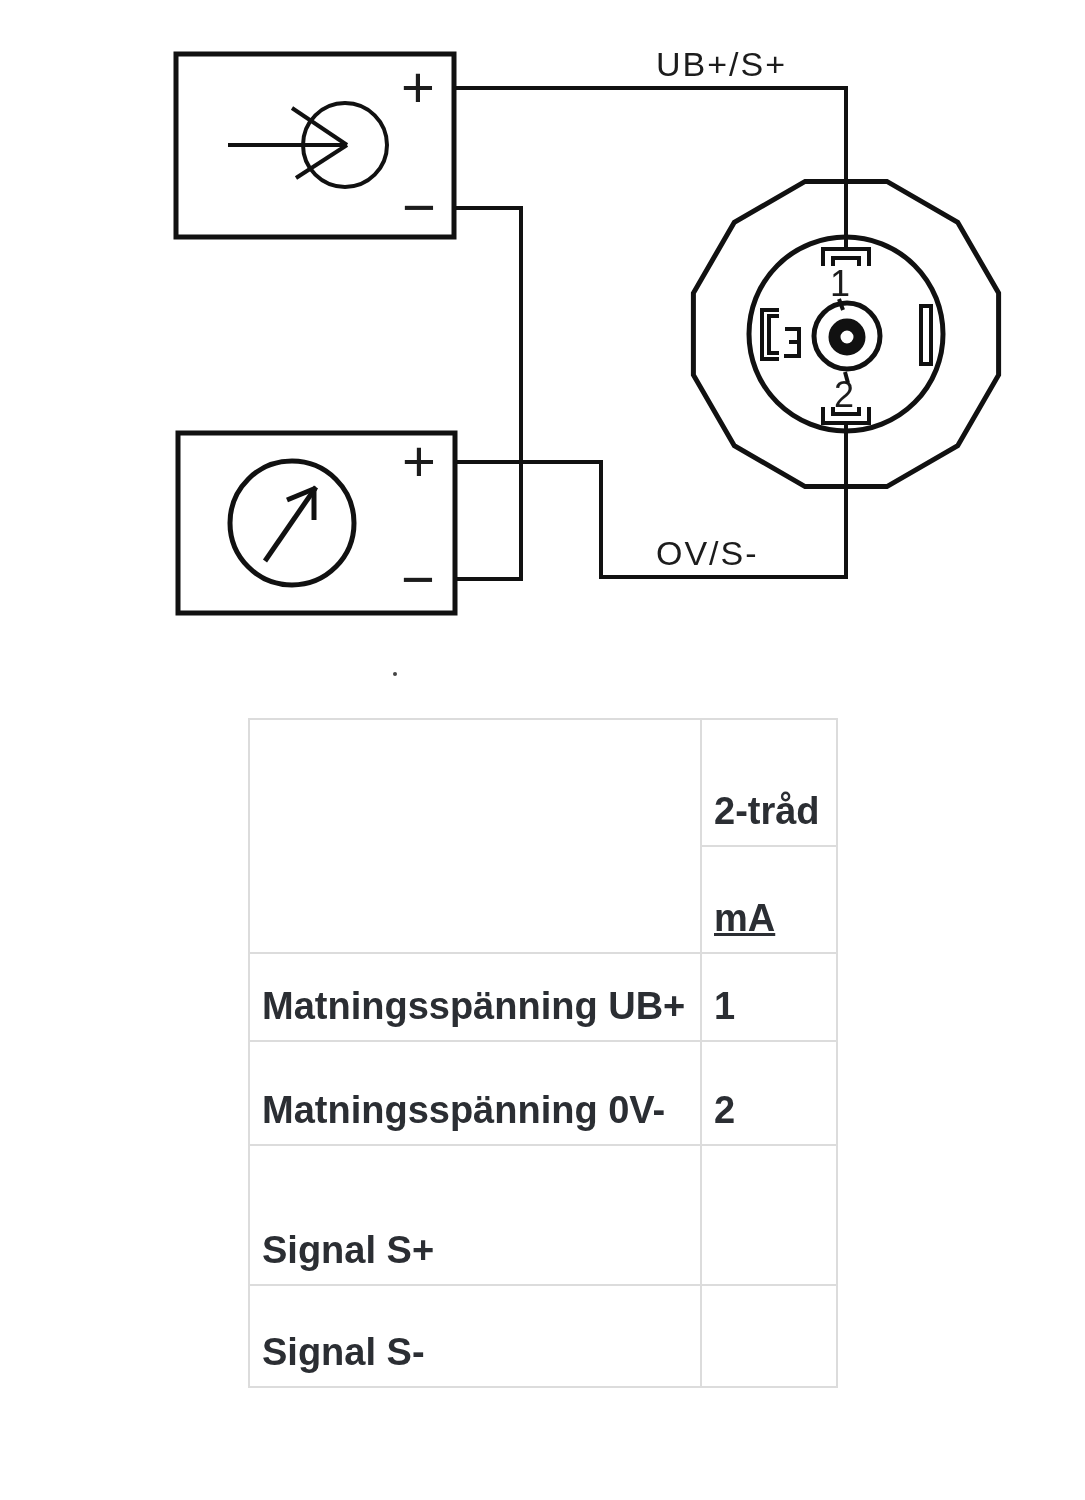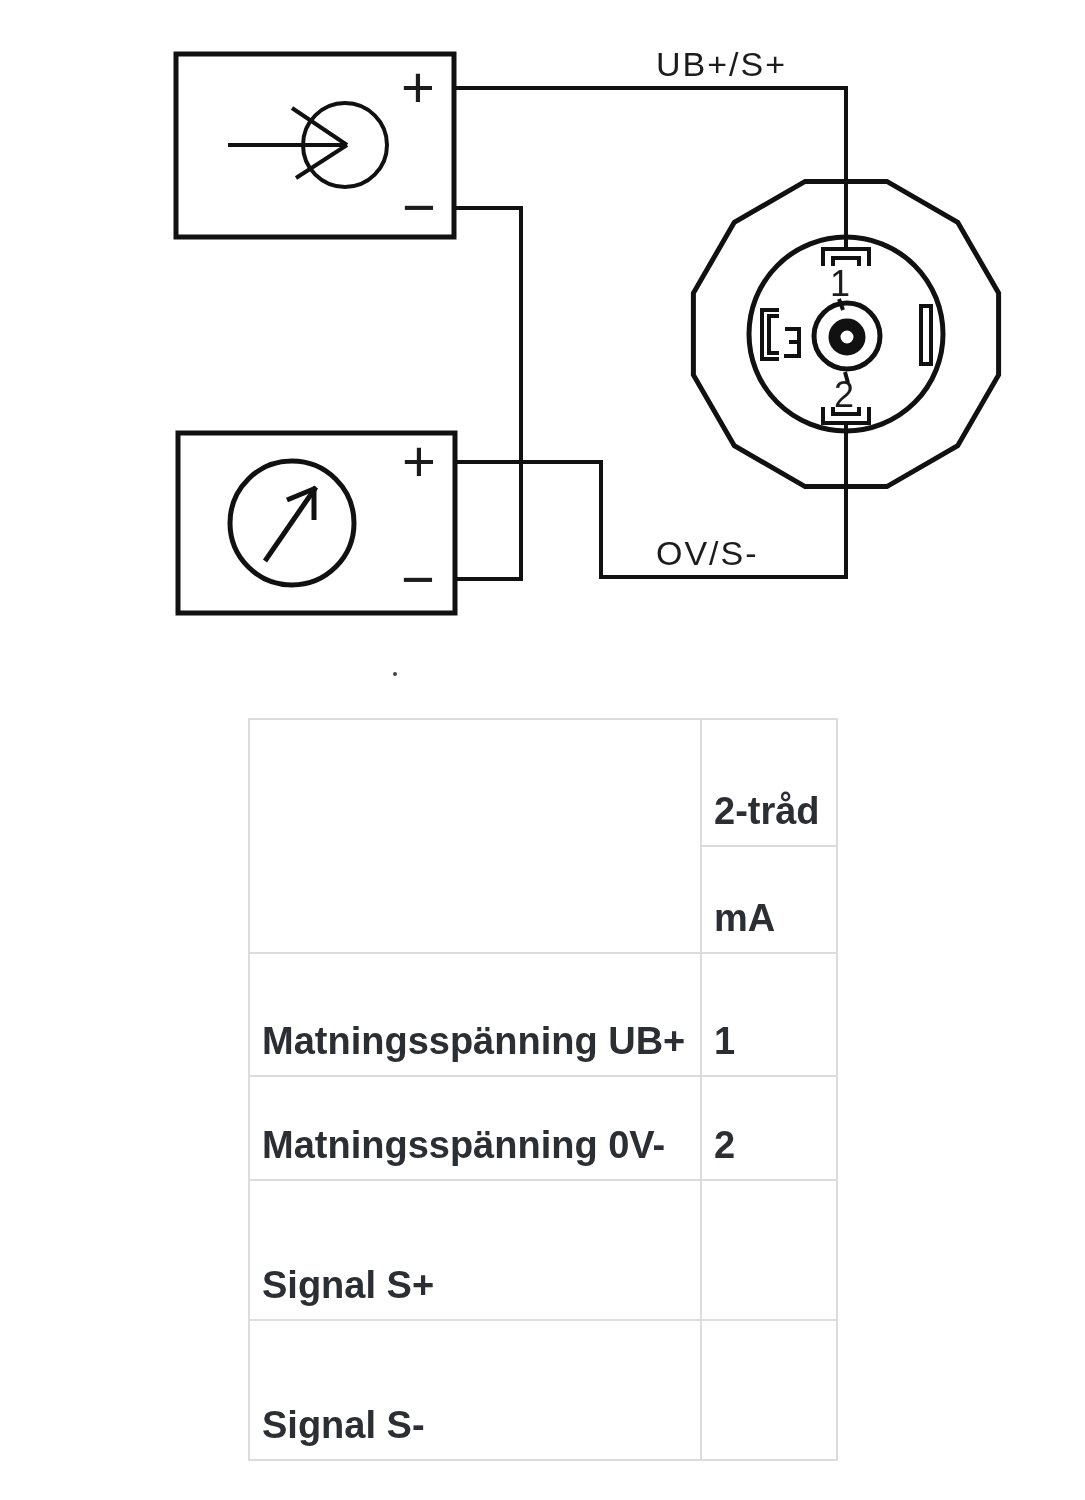--- a/index.html
+++ b/index.html
@@ -25,28 +25,28 @@
   }
   table.pin-table td{
     border:2px solid #dcdcdc;
     vertical-align:bottom;
     font-size:38px;font-weight:bold;line-height:1.05;
     padding:0 4px 13px 12px;
     white-space:nowrap;overflow:hidden;
   }
   td.unit{padding-left:15px;}
   td.unit-top{padding-bottom:24px;}
-  td.unit-bottom{padding-bottom:14px;}
+  td.unit-bottom{padding-bottom:14px;text-decoration:underline;}
   td.val{font-weight:normal;padding-left:18px;}
   tr.hr1{height:127px;}
   tr.hr2{height:107px;}
-  tr.r1{height:123px;border-radius:23px;}
+  tr.r1{height:88px;border-radius:23px;}
   tr.r2{height:104px;}
   tr.r3{height:140px;}
-  tr.r4{height:140px;}
+  tr.r4{height:102px;}
 </style>
 </head>
 <body>
 
 <div class="canvas">
 
   <svg width="1085" height="700" viewBox="0 0 1085 700">
 
     <polyline class="ln" points="455,88 846,88 846,249"></polyline>
     <polyline class="ln" points="455,208 521,208 521,579 457,579"></polyline>

